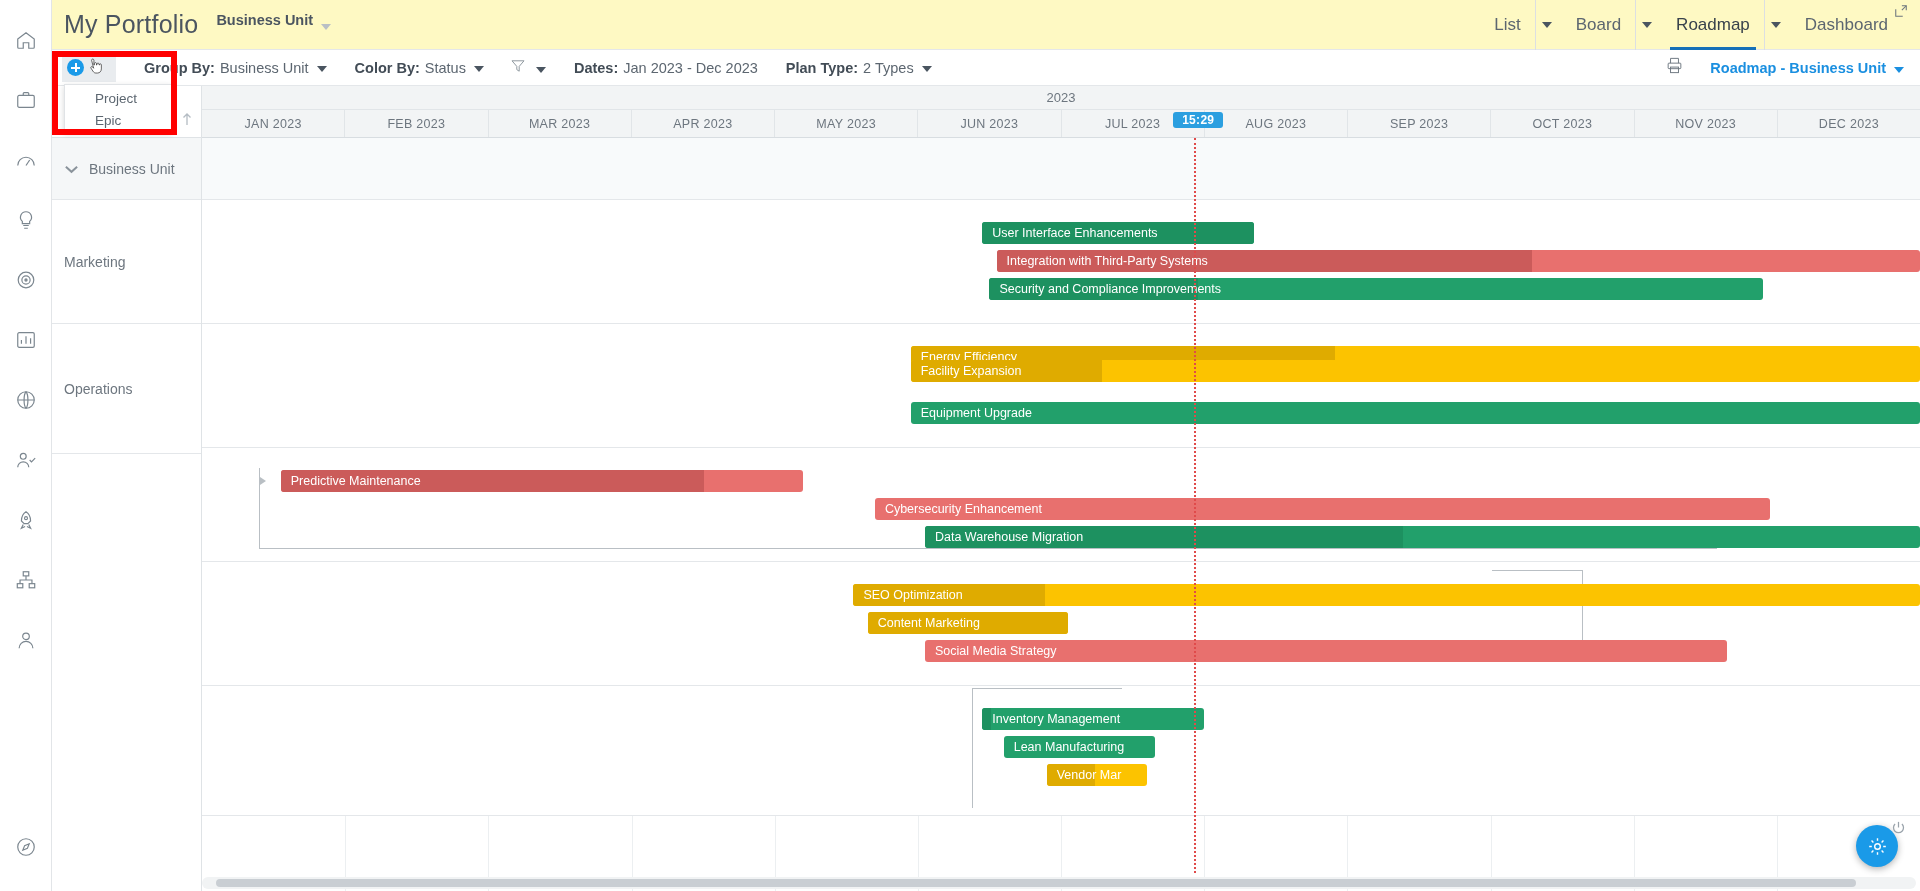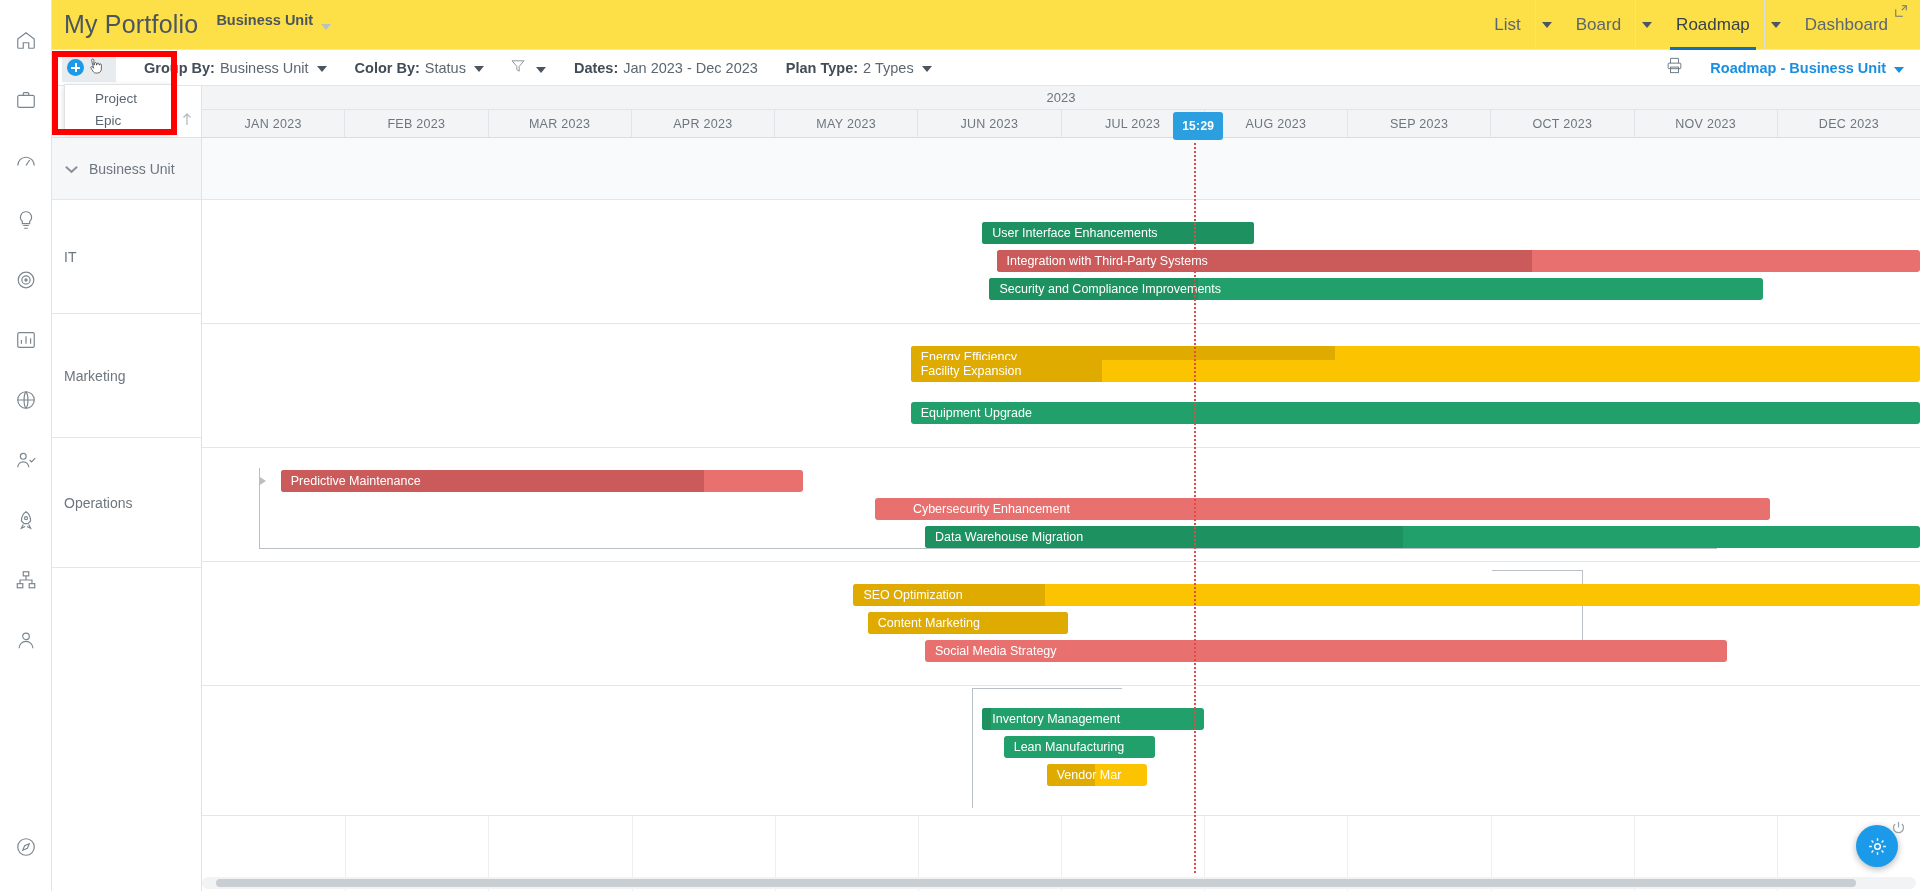--- a/index.html
+++ b/index.html
@@ -22,21 +22,21 @@
   .rail-icon {
     width: 52px; height: 60px; display: flex; align-items: center; justify-content: center;
     color: #7b868f; cursor: pointer;
   }
   .rail-icon svg { display: block; }
   .rail-spacer { flex: 1; }
 
   
   .topbar {
     position: absolute; left: 52px; top: 0; width: 1868px; height: 50px;
-    background: #fde047; border-bottom: 1px solid #e4e7ea;
+    background: #fef9c3; border-bottom: 1px solid #e4e7ea;
     display: flex; align-items: center; z-index: 30;
   }
   .portfolio-title {
     font-size: 25px; color: #4b5560; font-weight: 400;
     margin-left: 12px; letter-spacing: .2px;
   }
   .bu-chip { margin-left: 18px; display: flex; align-items: flex-start; }
   .bu-chip-label { font-size: 14.5px; color: #4b5560; font-weight: bold; margin-top: -8px;}
   .caret {
     width: 0; height: 0; border-left: 5px solid transparent; border-right: 5px solid transparent;
@@ -147,21 +147,21 @@
 
   .band { position: absolute; left: 0; width: 1718px; }
   .band.group { background: #f8fafb; border-bottom: 1px solid #e4e7ea; }
   .band.row { background: #fff; border-bottom: 1px solid #e4e7ea; }
 
   .today-line {
     position: absolute; top: 52px; bottom: 18px; width: 0;
     border-left: 2px dotted #e04a4a; z-index: 14;
   }
   .today-chip {
-    position: absolute; top: 26px; height: 28px; padding: 0 9px; background: #2b9fe0;
+    position: absolute; top: 26px; height: 16px; padding: 0 9px; background: #2b9fe0;
     color: #fff; font-size: 12px; display: flex; align-items: center; justify-content: center;
     border-radius: 3px; z-index: 16; font-weight: bold; letter-spacing: .3px;
   }
 
   .bar {
     position: absolute; height: 22px; border-radius: 3px; overflow: hidden;
     display: flex; align-items: center; z-index: 10; cursor: pointer;
   }
   .bar .fill { position: absolute; left: 0; top: 0; bottom: 0; }
   .bar .cap { position: relative; z-index: 2; color: #fff; font-size: 12.5px; padding-left: 10px; white-space: nowrap; }
@@ -391,23 +391,20 @@
         </span>
       </div>
       <div class="group-head">
         <span class="chev-down">
           <svg width="15" height="10" viewBox="0 0 16 10" fill="none" stroke="currentColor" stroke-width="2.1">
               <path d="M2 2.5L8 8l6-5.5"></path>
             </svg>
         </span>
         <span>Business Unit</span>
       </div>
-      <div class="row-label" style="height:114px">
-          <span>IT</span>
-        </div>
       <div class="row-label" style="height:124px">
           <span>Marketing</span>
         </div>
       <div class="row-label" style="height:130px">
           <span>Operations</span>
         </div>
     </div>
 
     <div class="tl-wrap">
       <div class="tl-inner" id="tl-inner">
@@ -475,21 +472,21 @@
               <span class="cap">Facility Expansion</span>
             </div>
             <div class="bar" style="left: 708.675px; top: 316px; width: 1009.32px; background: rgb(34, 160, 107);">
               <div class="fill" style="width: 0%; background: rgb(29, 145, 96);"></div>
               <span class="cap">Equipment Upgrade</span>
             </div>
             <div class="bar" style="left: 78.7417px; top: 384px; width: 522.558px; background: rgb(232, 112, 110);">
               <div class="fill" style="width: 81%; background: rgb(203, 91, 90);"></div>
               <span class="cap">Predictive Maintenance</span>
             </div>
-            <div class="bar" style="left: 672.883px; top: 412px; width: 894.792px; background: rgb(232, 112, 110); padding-left: 28px;">
+            <div class="bar" style="left: 672.883px; top: 412px; width: 894.792px; background: rgb(232, 112, 110);">
               <div class="fill" style="width: 0%; background: rgb(203, 91, 90);"></div>
               <span class="cap">Cybersecurity Enhancement</span>
             </div>
             <div class="bar" style="left: 722.992px; top: 440px; width: 995.008px; background: rgb(34, 160, 107);">
               <div class="fill" style="width: 48%; background: rgb(29, 145, 96);"></div>
               <span class="cap">Data Warehouse Migration</span>
             </div>
             <div class="bar" style="left: 651.408px; top: 498px; width: 1066.59px; background: rgb(252, 195, 0);">
               <div class="fill" style="width: 18%; background: rgb(223, 171, 0);"></div>
               <span class="cap">SEO Optimization</span>

